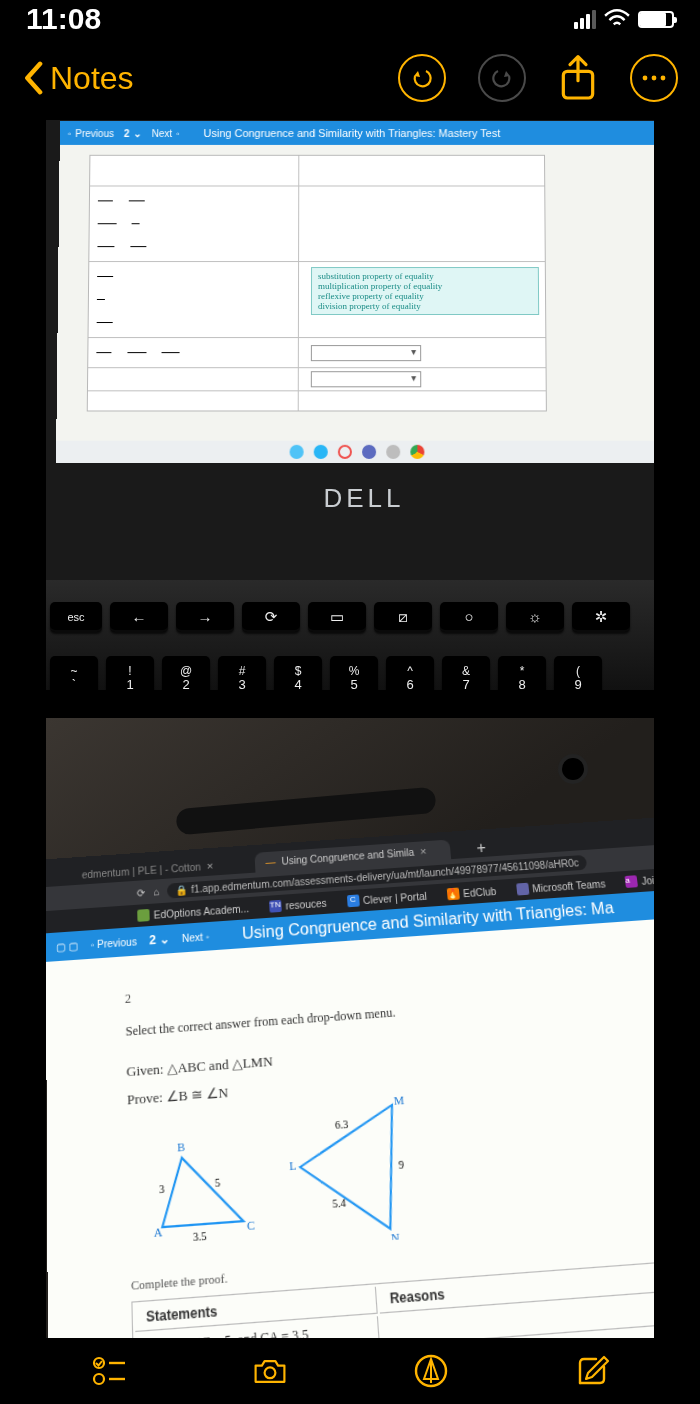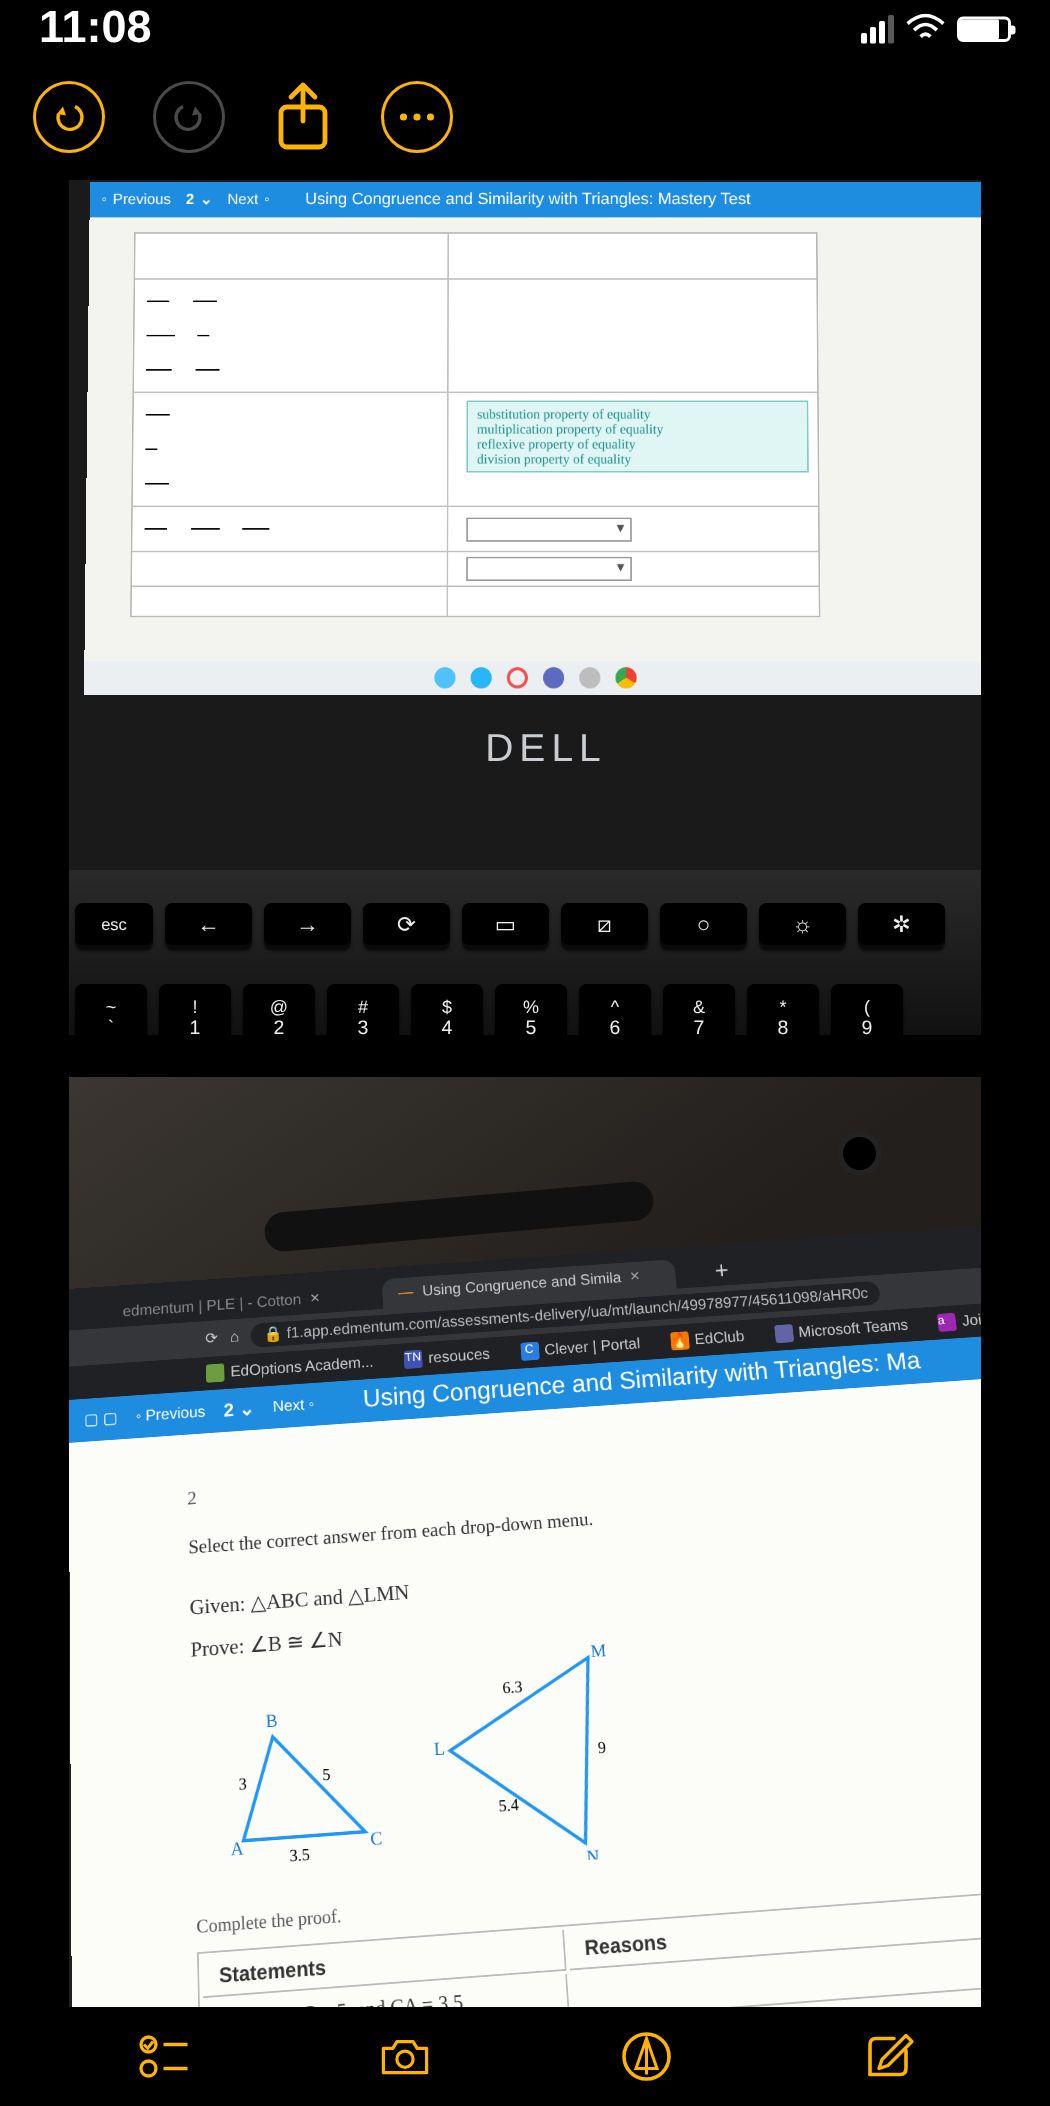--- a/index.html
+++ b/index.html
@@ -102,20 +102,26 @@
       <path d="M5 10 Q12 3 19 10" stroke="#fff" stroke-width="2.2" fill="none"></path>
       <path d="M9 14 Q12 11 15 14" stroke="#fff" stroke-width="2.2" fill="none"></path>
     </svg>
     <span class="battery">
         <i></i>
       </span>
   </div>
 </div>
 
 <div class="nav-bar">
+  <div class="nav-left">
+    <svg viewBox="0 0 14 24">
+        <path d="M12 2 L3 12 L12 22" stroke="#ffb400" stroke-width="3.2" fill="none" stroke-linecap="round" stroke-linejoin="round"></path>
+      </svg>
+    <span>Notes</span>
+  </div>
   <div class="nav-right">
     <div class="circ-btn gold">
       <svg width="24" height="24" viewBox="0 0 24 24">
           <path d="M16 5 A8 8 0 1 1 5 10" stroke="#ffb400" stroke-width="2.2" fill="none"></path>
           <path d="M8 5 L4 10 L10 11" fill="#ffb400"></path>
         </svg>
     </div>
     <div class="circ-btn grey">
       <svg width="24" height="24" viewBox="0 0 24 24">
           <path d="M8 5 A8 8 0 1 0 19 10" stroke="#4a4a4a" stroke-width="2.2" fill="none"></path>

